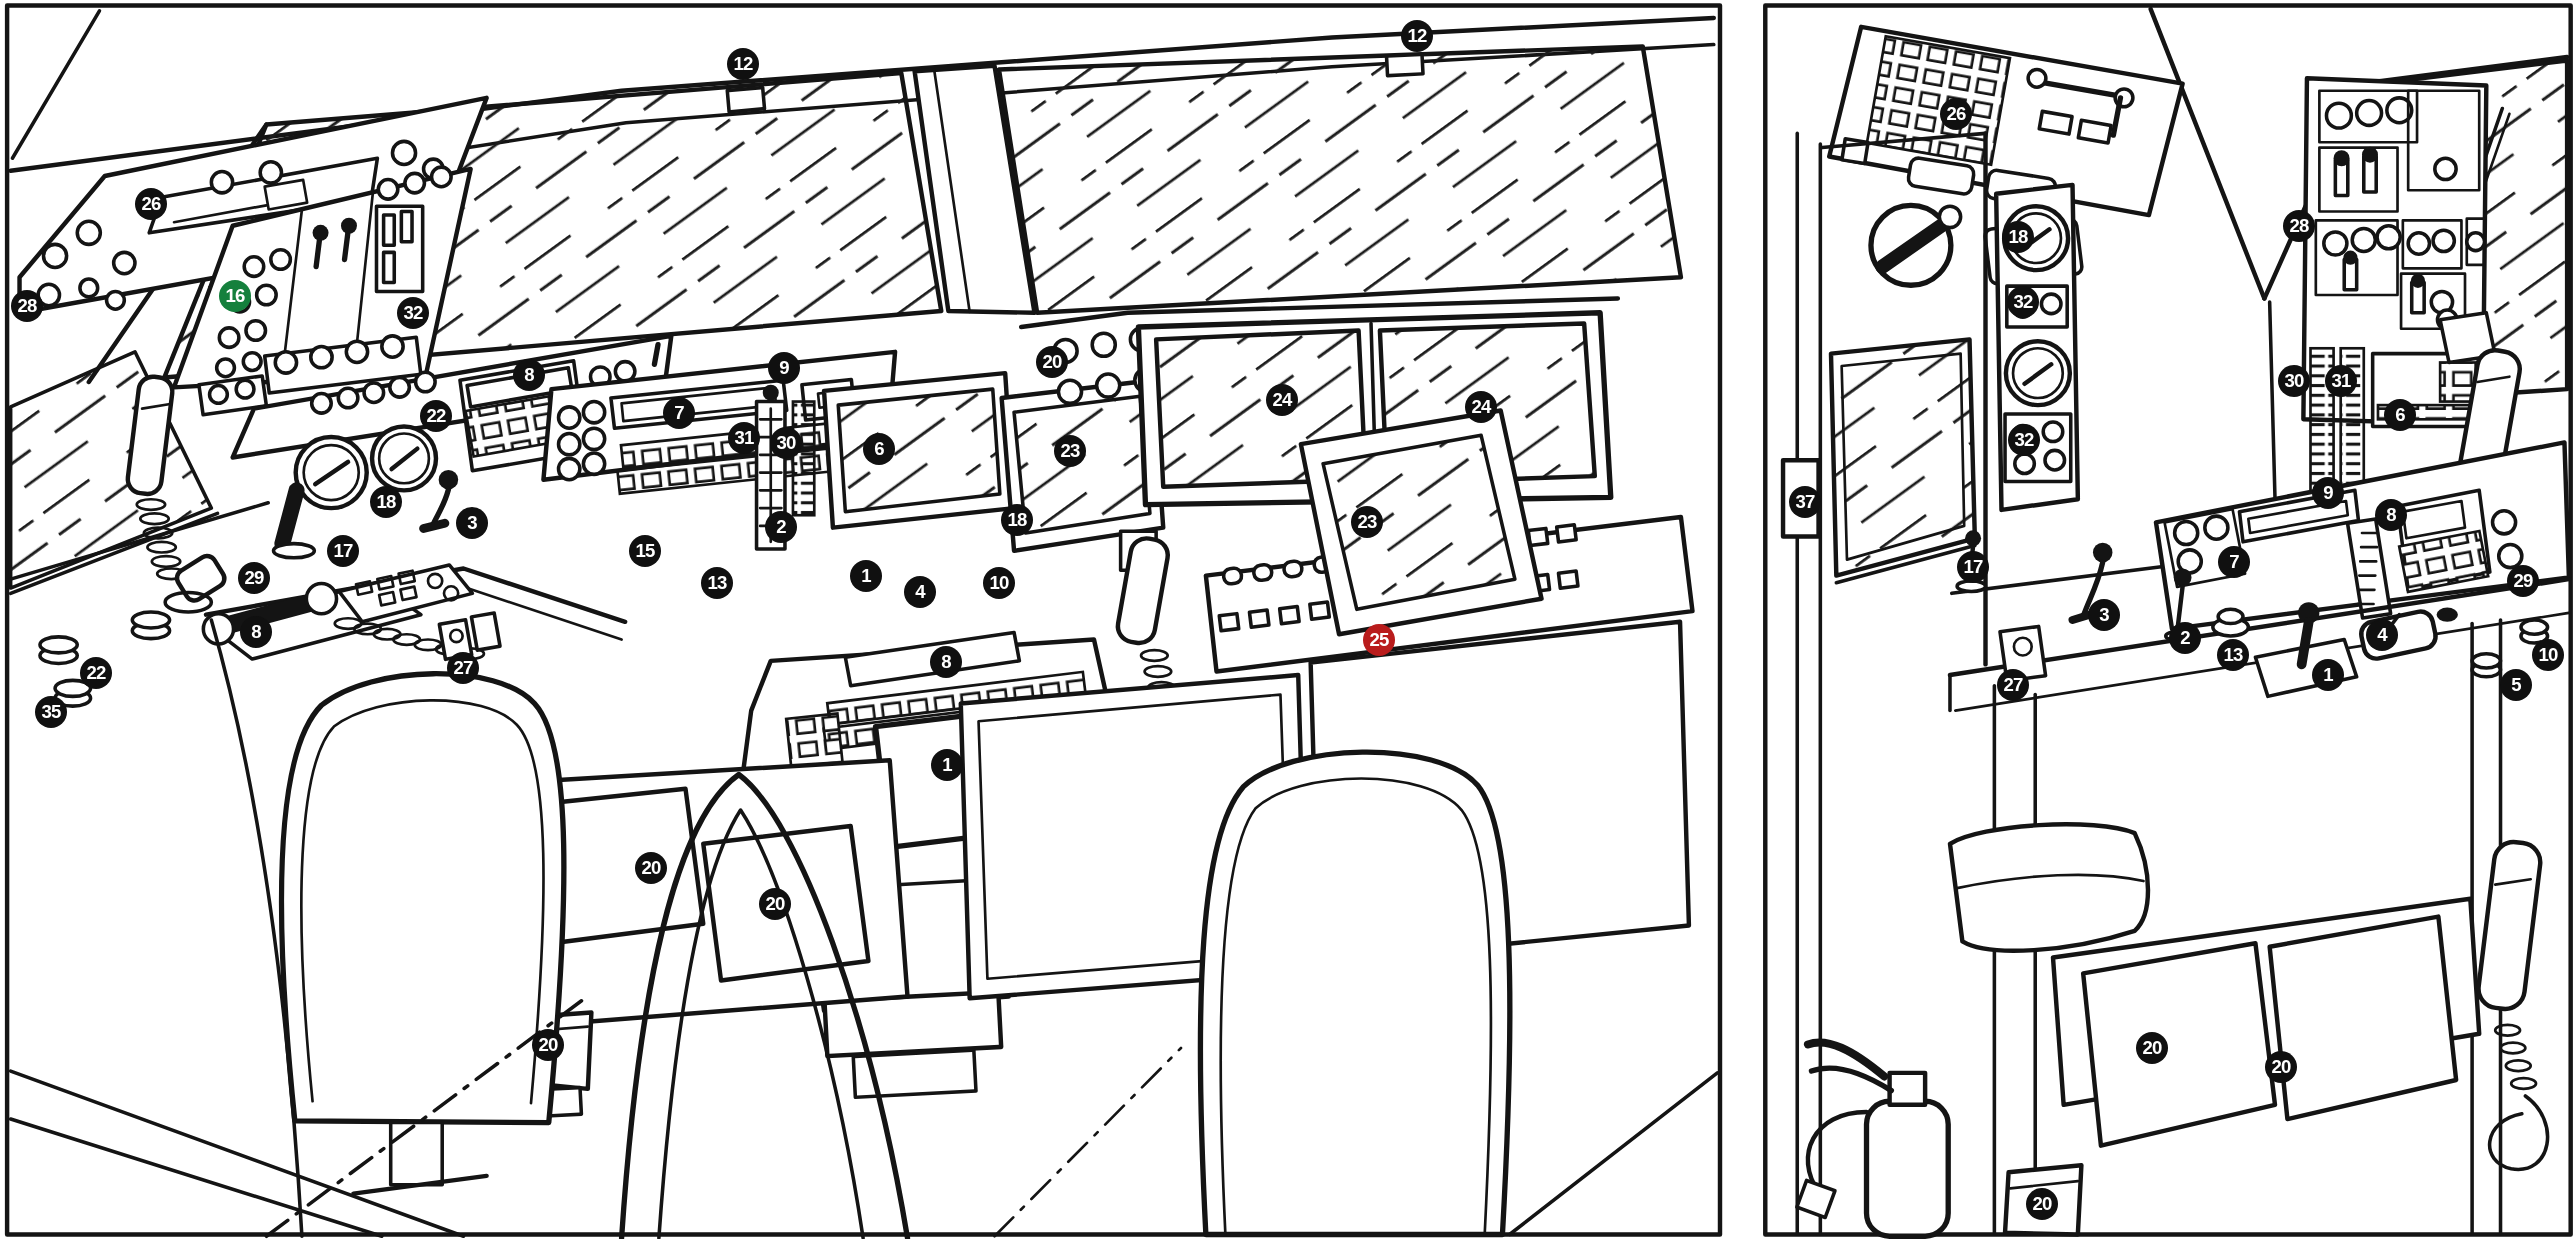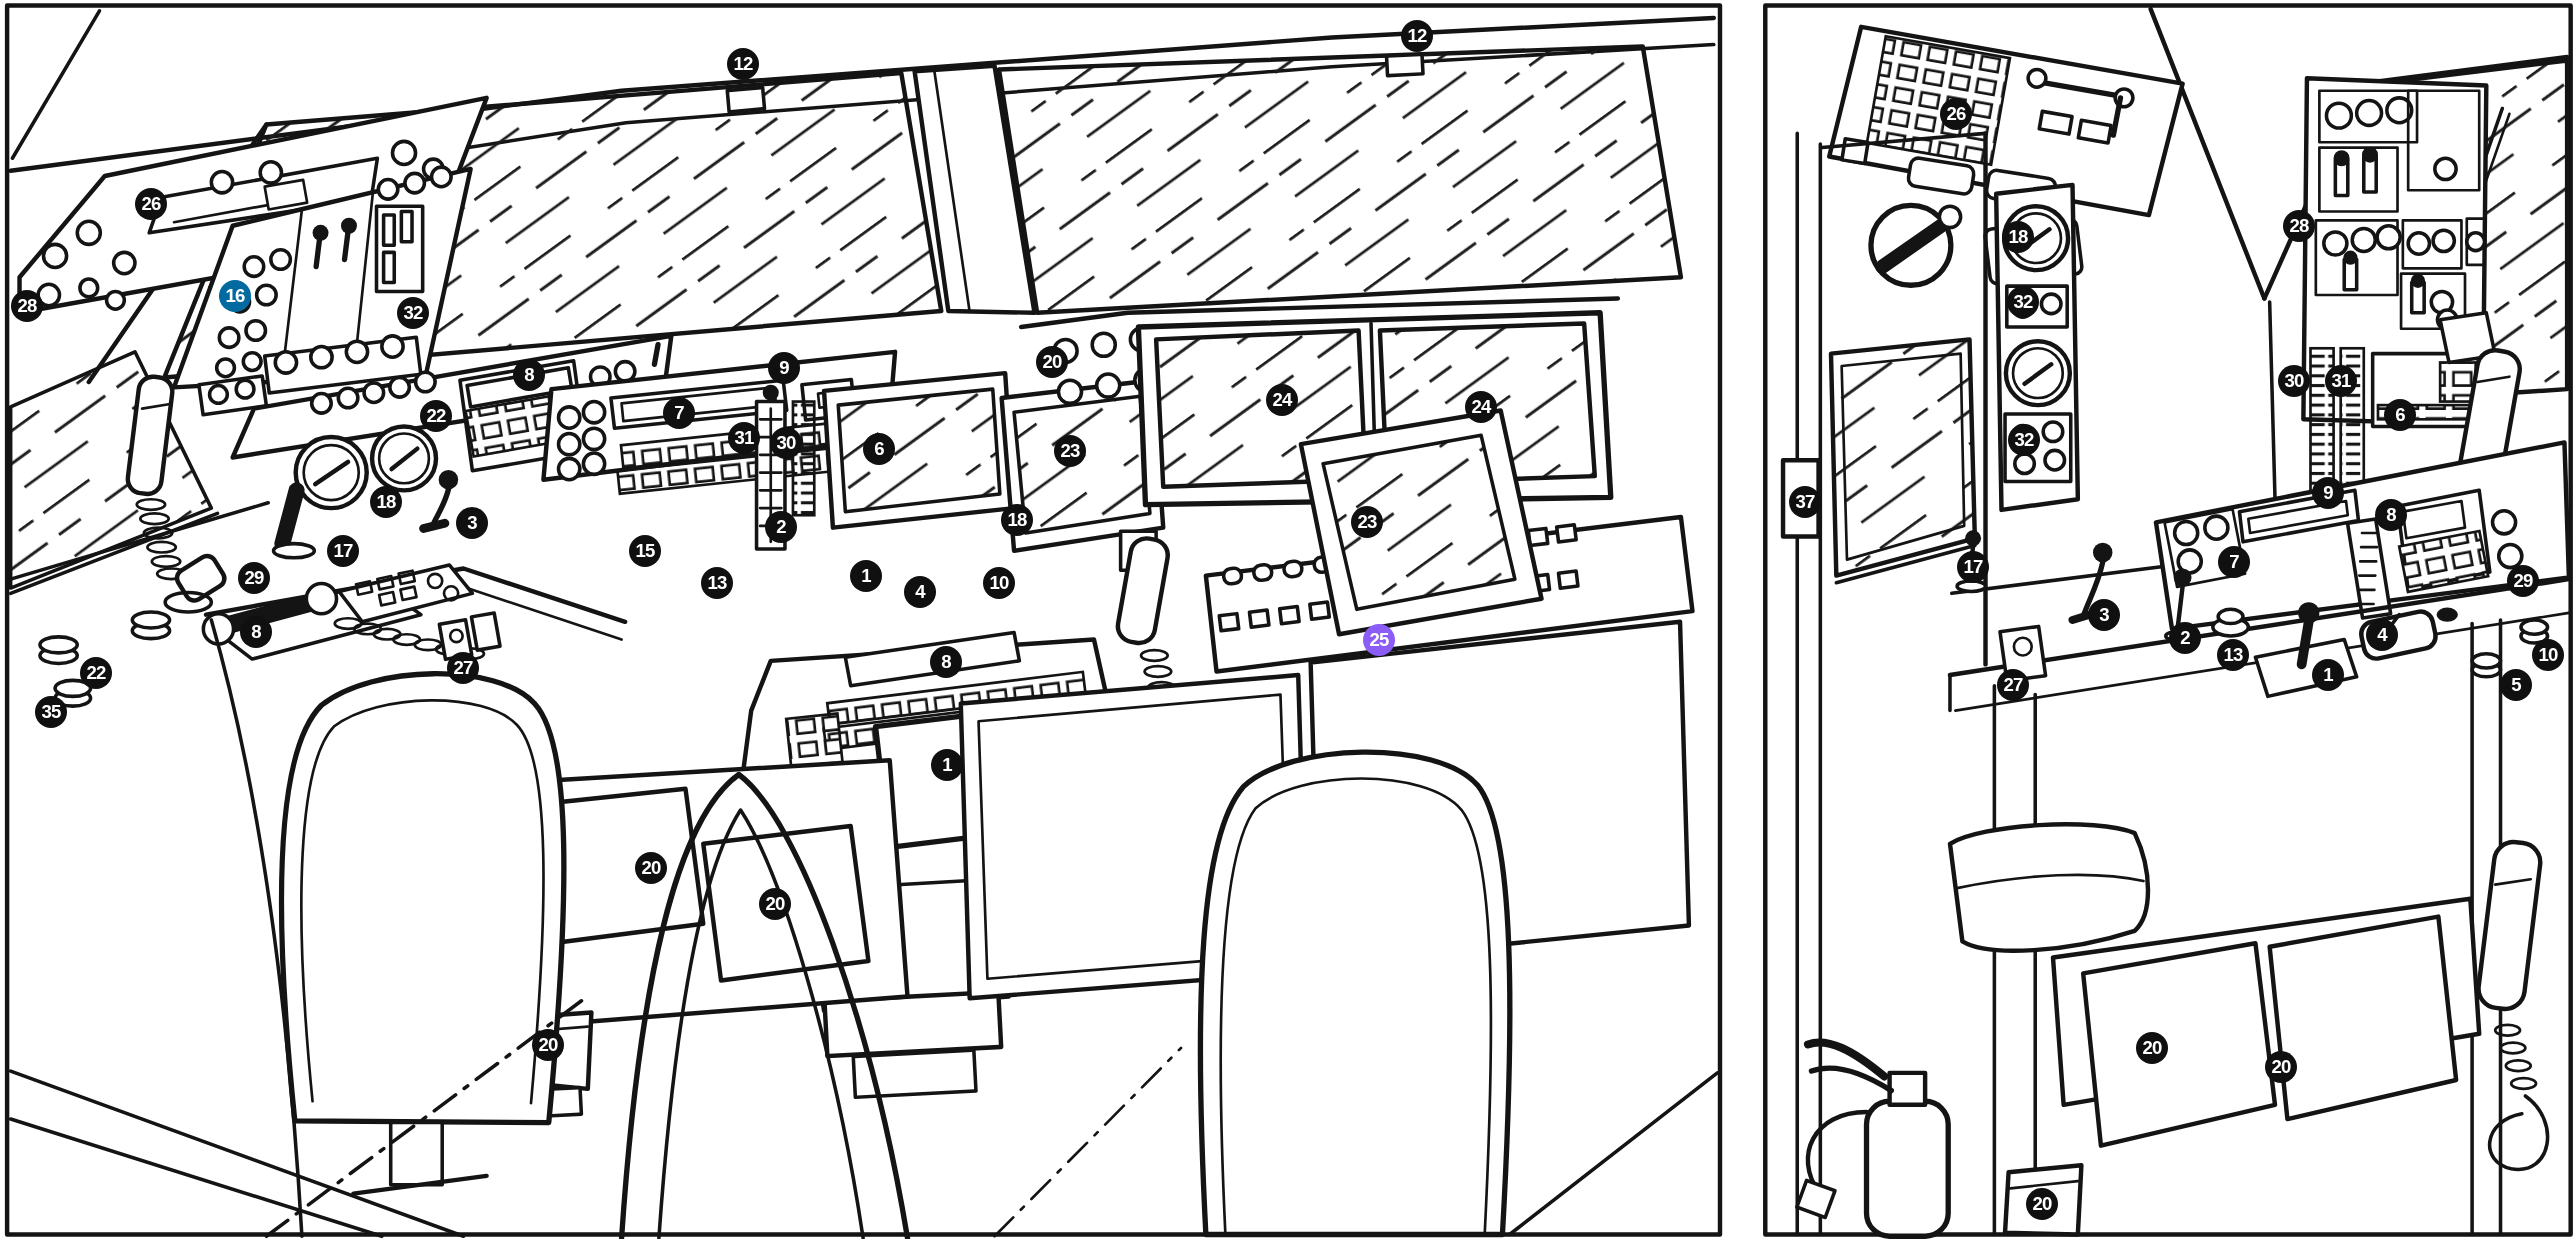--- a/index.html
+++ b/index.html
@@ -467,21 +467,21 @@
     <path d="M 2102 1252 C 2042 1252 2020 1302 2048 1342" class="s5"></path>
     <rect x="2028" y="1334" width="34" height="32" transform="rotate(20 2045 1350)" class="w4"></rect>
   </g>
 </svg>
 
 <div id="callout-layer">
       <div class="badge" style="left: 743px; top: 64px; background: rgb(16, 16, 16); color: rgb(255, 255, 255);">12</div>
       <div class="badge" style="left: 1417px; top: 36px; background: rgb(16, 16, 16); color: rgb(255, 255, 255);">12</div>
       <div class="badge" style="left: 151px; top: 204px; background: rgb(16, 16, 16); color: rgb(255, 255, 255);">26</div>
       <div class="badge" style="left: 27px; top: 306px; background: rgb(16, 16, 16); color: rgb(255, 255, 255);">28</div>
-      <div class="badge" style="left: 235px; top: 296px; background: #0369a1; color: rgb(255, 255, 255);">16</div>
+      <div class="badge" style="left: 235px; top: 296px; background: #15803d; color: rgb(255, 255, 255);">16</div>
       <div class="badge" style="left: 413px; top: 313px; background: rgb(16, 16, 16); color: rgb(255, 255, 255);">32</div>
       <div class="badge" style="left: 529px; top: 375px; background: rgb(16, 16, 16); color: rgb(255, 255, 255);">8</div>
       <div class="badge" style="left: 436px; top: 416px; background: rgb(16, 16, 16); color: rgb(255, 255, 255);">22</div>
       <div class="badge" style="left: 784px; top: 368px; background: rgb(16, 16, 16); color: rgb(255, 255, 255);">9</div>
       <div class="badge" style="left: 1052px; top: 362px; background: rgb(16, 16, 16); color: rgb(255, 255, 255);">20</div>
       <div class="badge" style="left: 679px; top: 413px; background: rgb(16, 16, 16); color: rgb(255, 255, 255);">7</div>
       <div class="badge" style="left: 744px; top: 438px; background: rgb(16, 16, 16); color: rgb(255, 255, 255);">31</div>
       <div class="badge" style="left: 786px; top: 443px; background: rgb(16, 16, 16); color: rgb(255, 255, 255);">30</div>
       <div class="badge" style="left: 879px; top: 449px; background: rgb(16, 16, 16); color: rgb(255, 255, 255);">6</div>
       <div class="badge" style="left: 1070px; top: 451px; background: rgb(16, 16, 16); color: rgb(255, 255, 255);">23</div>
@@ -492,21 +492,21 @@
       <div class="badge" style="left: 386px; top: 502px; background: rgb(16, 16, 16); color: rgb(255, 255, 255);">18</div>
       <div class="badge" style="left: 472px; top: 523px; background: rgb(16, 16, 16); color: rgb(255, 255, 255);">3</div>
       <div class="badge" style="left: 781px; top: 527px; background: rgb(16, 16, 16); color: rgb(255, 255, 255);">2</div>
       <div class="badge" style="left: 343px; top: 551px; background: rgb(16, 16, 16); color: rgb(255, 255, 255);">17</div>
       <div class="badge" style="left: 645px; top: 551px; background: rgb(16, 16, 16); color: rgb(255, 255, 255);">15</div>
       <div class="badge" style="left: 254px; top: 578px; background: rgb(16, 16, 16); color: rgb(255, 255, 255);">29</div>
       <div class="badge" style="left: 717px; top: 583px; background: rgb(16, 16, 16); color: rgb(255, 255, 255);">13</div>
       <div class="badge" style="left: 866px; top: 576px; background: rgb(16, 16, 16); color: rgb(255, 255, 255);">1</div>
       <div class="badge" style="left: 920px; top: 592px; background: rgb(16, 16, 16); color: rgb(255, 255, 255);">4</div>
       <div class="badge" style="left: 999px; top: 583px; background: rgb(16, 16, 16); color: rgb(255, 255, 255);">10</div>
-      <div class="badge" style="left: 1379px; top: 640px; background: #8b5cf6; color: rgb(255, 255, 255);">25</div>
+      <div class="badge" style="left: 1379px; top: 640px; background: #b91c1c; color: rgb(255, 255, 255);">25</div>
       <div class="badge" style="left: 256px; top: 632px; background: rgb(16, 16, 16); color: rgb(255, 255, 255);">8</div>
       <div class="badge" style="left: 96px; top: 673px; background: rgb(16, 16, 16); color: rgb(255, 255, 255);">22</div>
       <div class="badge" style="left: 51px; top: 712px; background: rgb(16, 16, 16); color: rgb(255, 255, 255);">35</div>
       <div class="badge" style="left: 463px; top: 668px; background: rgb(16, 16, 16); color: rgb(255, 255, 255);">27</div>
       <div class="badge" style="left: 946px; top: 662px; background: rgb(16, 16, 16); color: rgb(255, 255, 255);">8</div>
       <div class="badge" style="left: 947px; top: 765px; background: rgb(16, 16, 16); color: rgb(255, 255, 255);">1</div>
       <div class="badge" style="left: 651px; top: 868px; background: rgb(16, 16, 16); color: rgb(255, 255, 255);">20</div>
       <div class="badge" style="left: 775px; top: 904px; background: rgb(16, 16, 16); color: rgb(255, 255, 255);">20</div>
       <div class="badge" style="left: 548px; top: 1045px; background: rgb(16, 16, 16); color: rgb(255, 255, 255);">20</div>
       <div class="badge" style="left: 1956px; top: 114px; background: rgb(16, 16, 16); color: rgb(255, 255, 255);">26</div>

